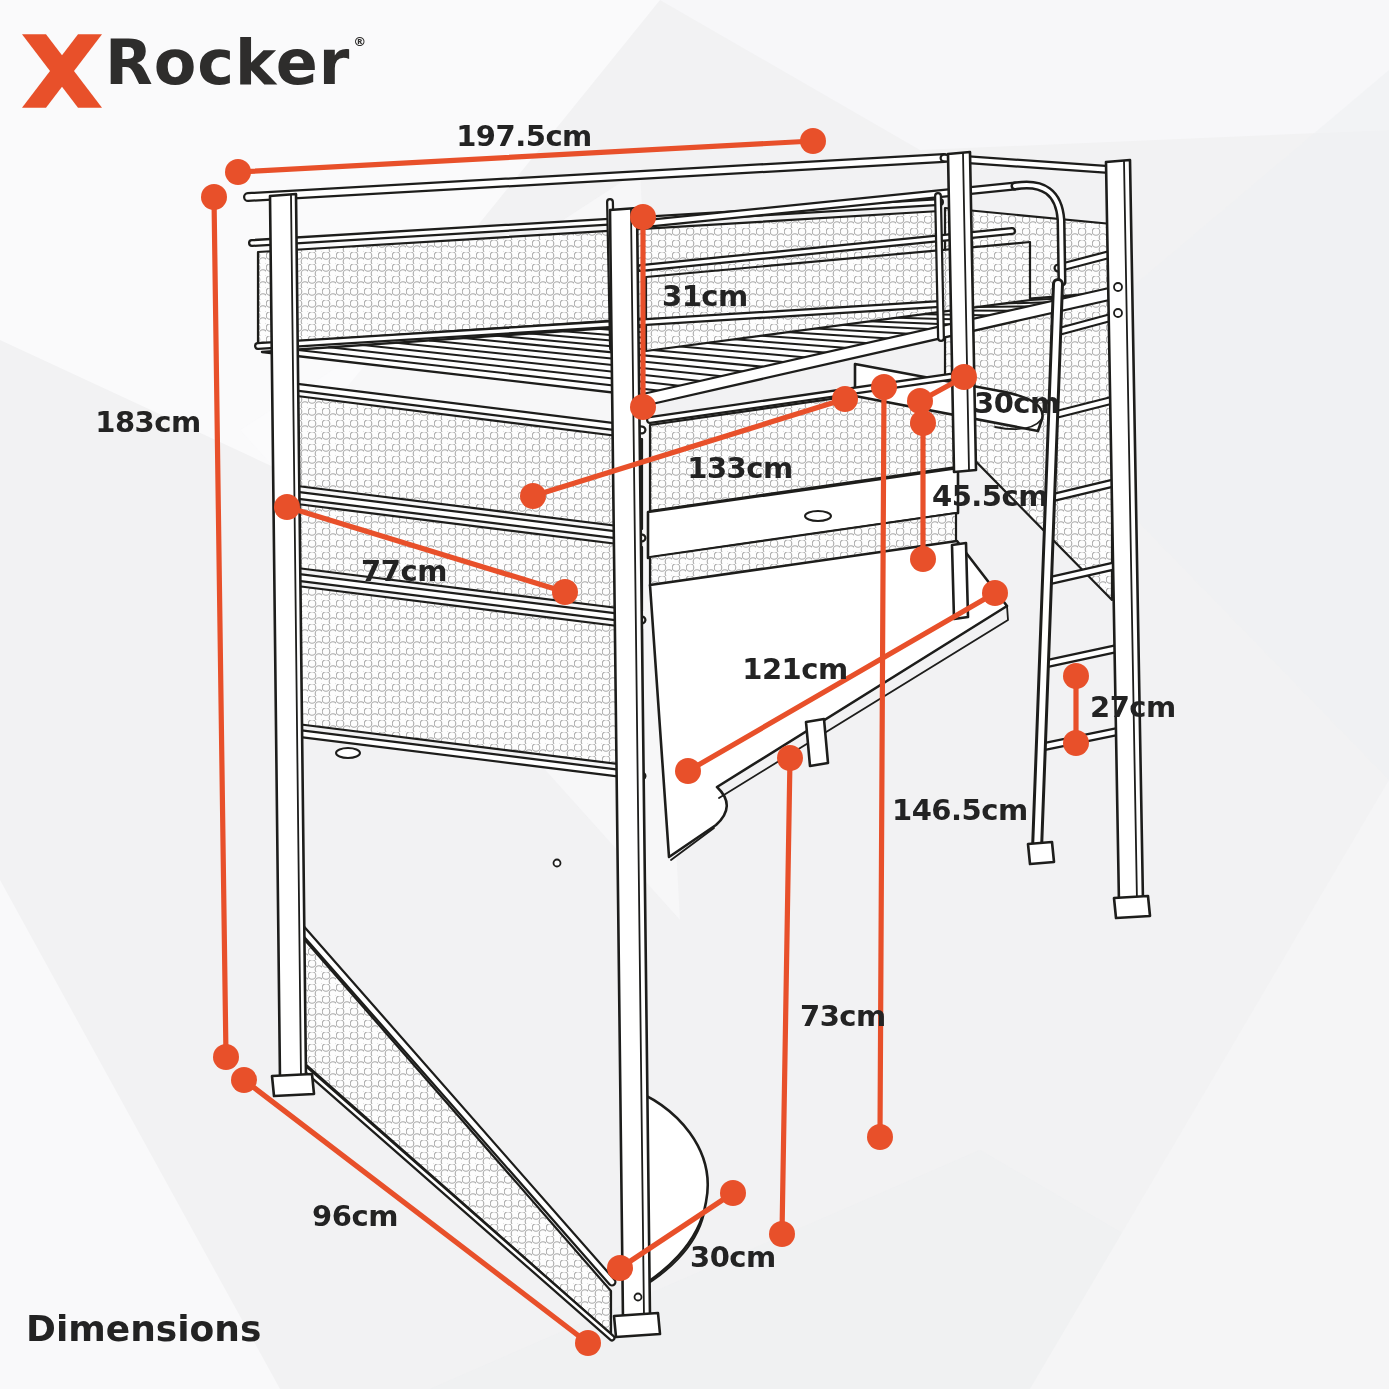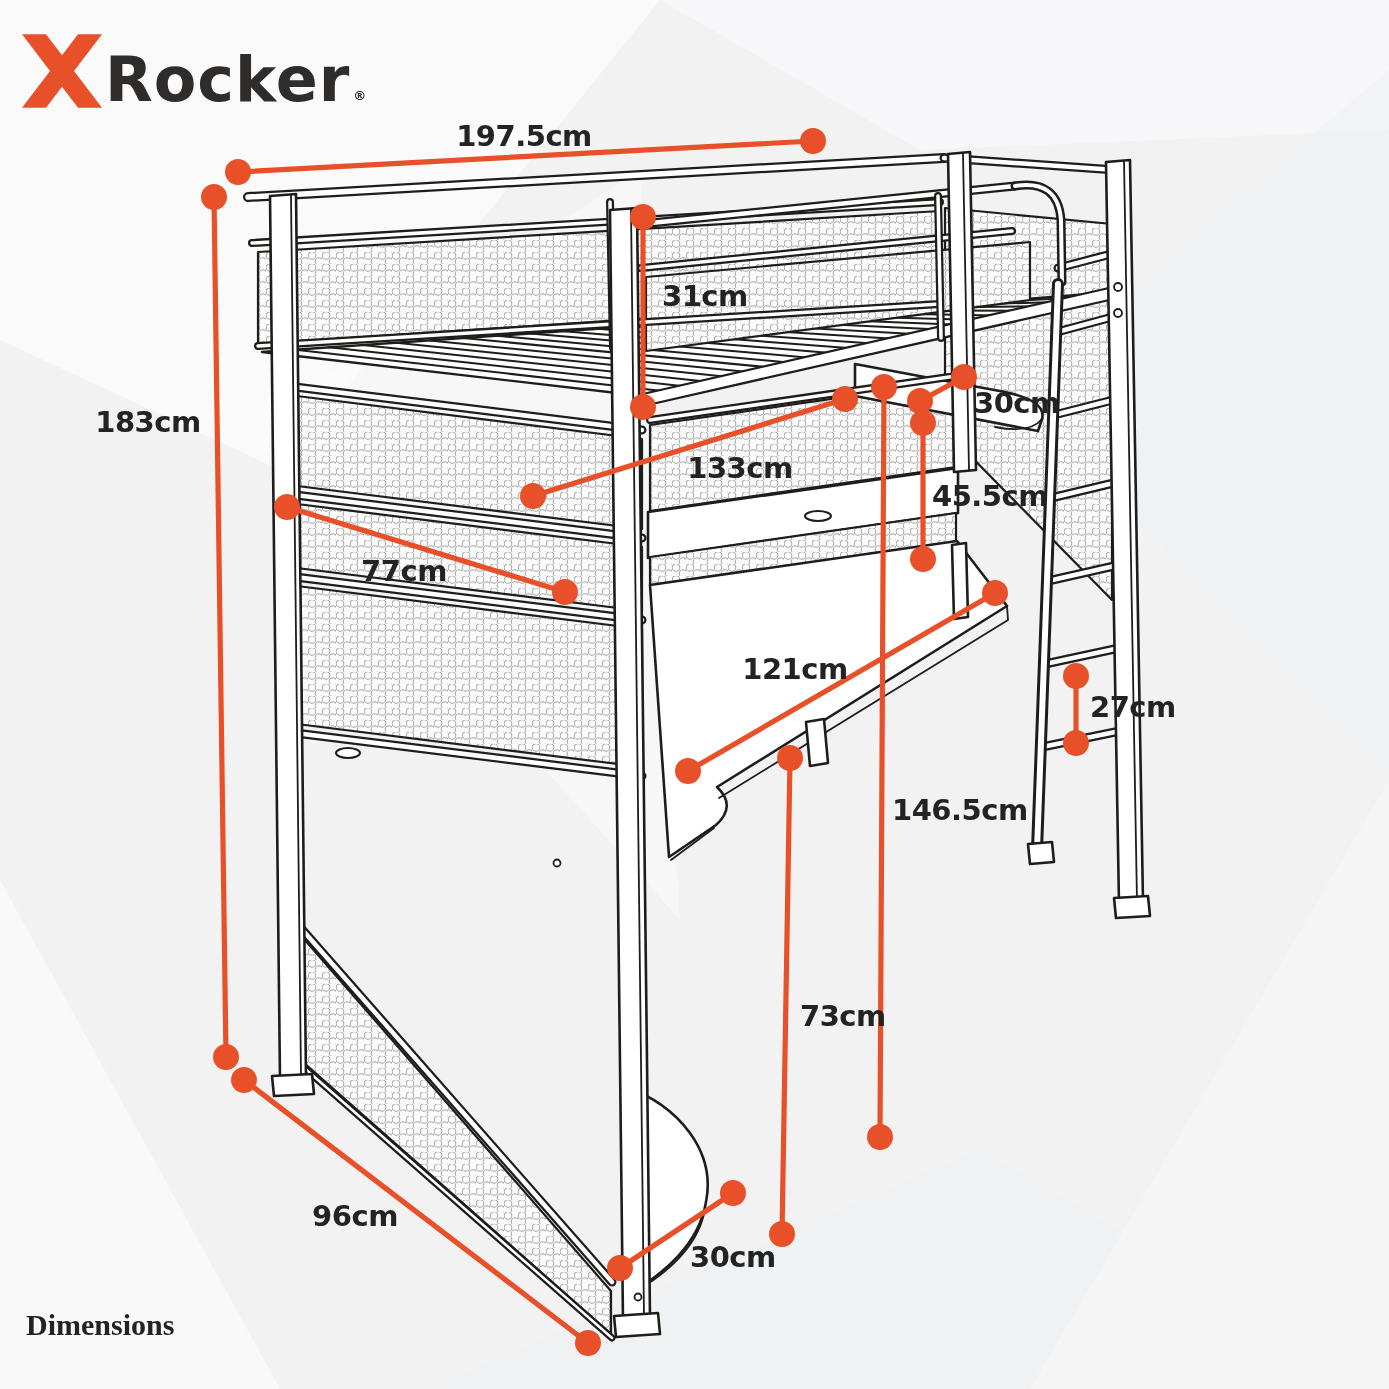--- a/index.html
+++ b/index.html
@@ -14,30 +14,30 @@
   .thin{fill:none;stroke:#1d1d1b;stroke-width:1.8;}
   .slat{stroke:#1d1d1b;stroke-width:2;}
   .screw{fill:#ffffff;stroke:#1d1d1b;stroke-width:1.8;}
   .hole{fill:#ffffff;stroke:#1d1d1b;stroke-width:2;}
   .dim-line{stroke:var(--accent,#E8502A);stroke-width:5.2;fill:none;stroke-linecap:round;}
   .dim-dot{fill:var(--accent,#E8502A);}
   .dim-label{
     font-family:"DejaVu Sans",sans-serif;font-weight:700;font-size:29px;
     fill:#232323;letter-spacing:-0.5px;
   }
-  .logo{position:absolute;left:22px;top:34px;display:flex;align-items:flex-end;gap:3px;}
+  .logo{position:absolute;left:22px;top:34px;display:flex;align-items:flex-start;gap:3px;}
   .logo-x{display:block;}
   .logo-text{
     font-family:"DejaVu Sans",sans-serif;font-size:62px;font-weight:700;
     color:#2e2d2c;line-height:0.92;letter-spacing:1px;
   }
   .logo-reg{font-size:13px;color:#2e2d2c;margin-bottom:5px;font-weight:700;}
   .page-title{
-    position:absolute;left:26px;top:1308px;font-size:30px;font-weight:700;
-    color:#232323;letter-spacing:0px;font-family:Liberation Serif, serif;
+    position:absolute;left:26px;top:1308px;font-size:36px;font-weight:700;
+    color:#232323;letter-spacing:0px;
   }
 </style>
 </head>
 <body>
 
 <div class="stage">
 
   <svg id="diagram" viewBox="0 0 1389 1389" xmlns="http://www.w3.org/2000/svg">
     <defs>
       <pattern id="hexmesh" width="14" height="12" patternUnits="userSpaceOnUse">

